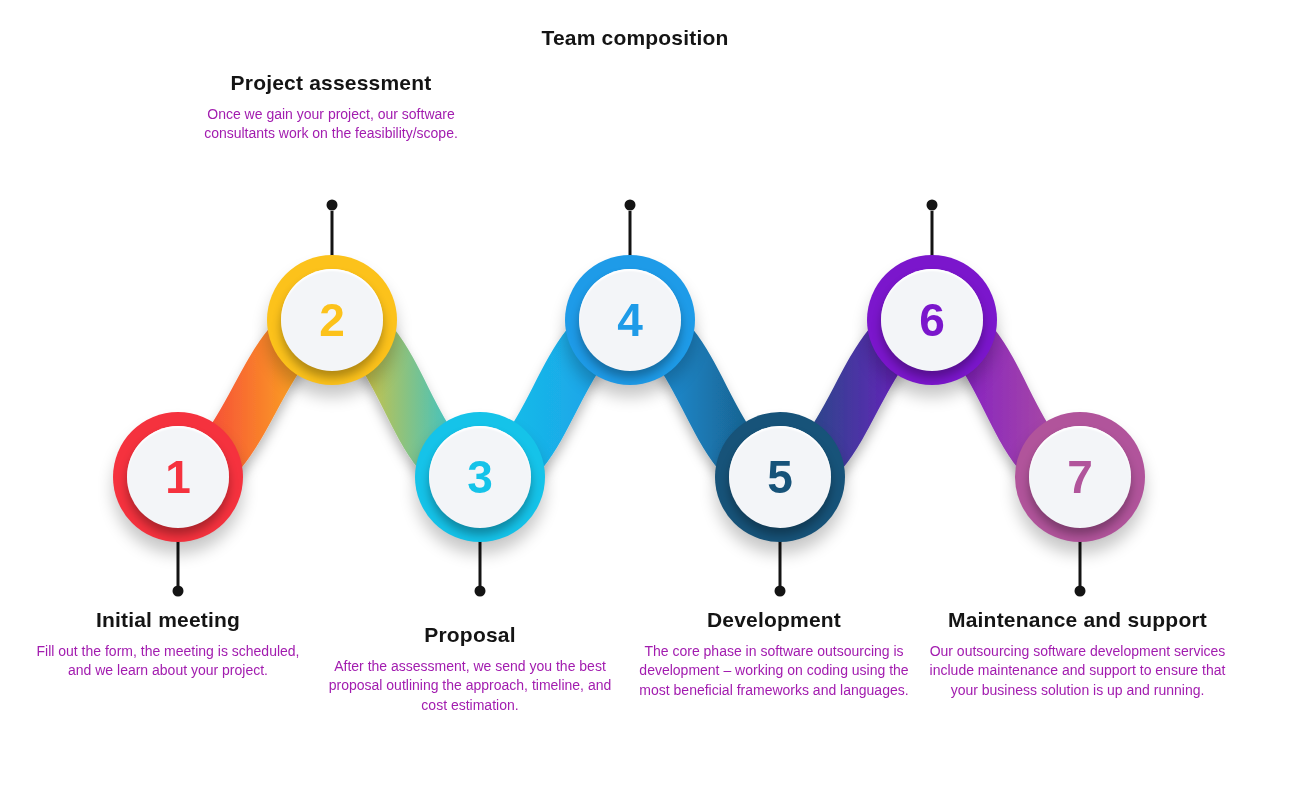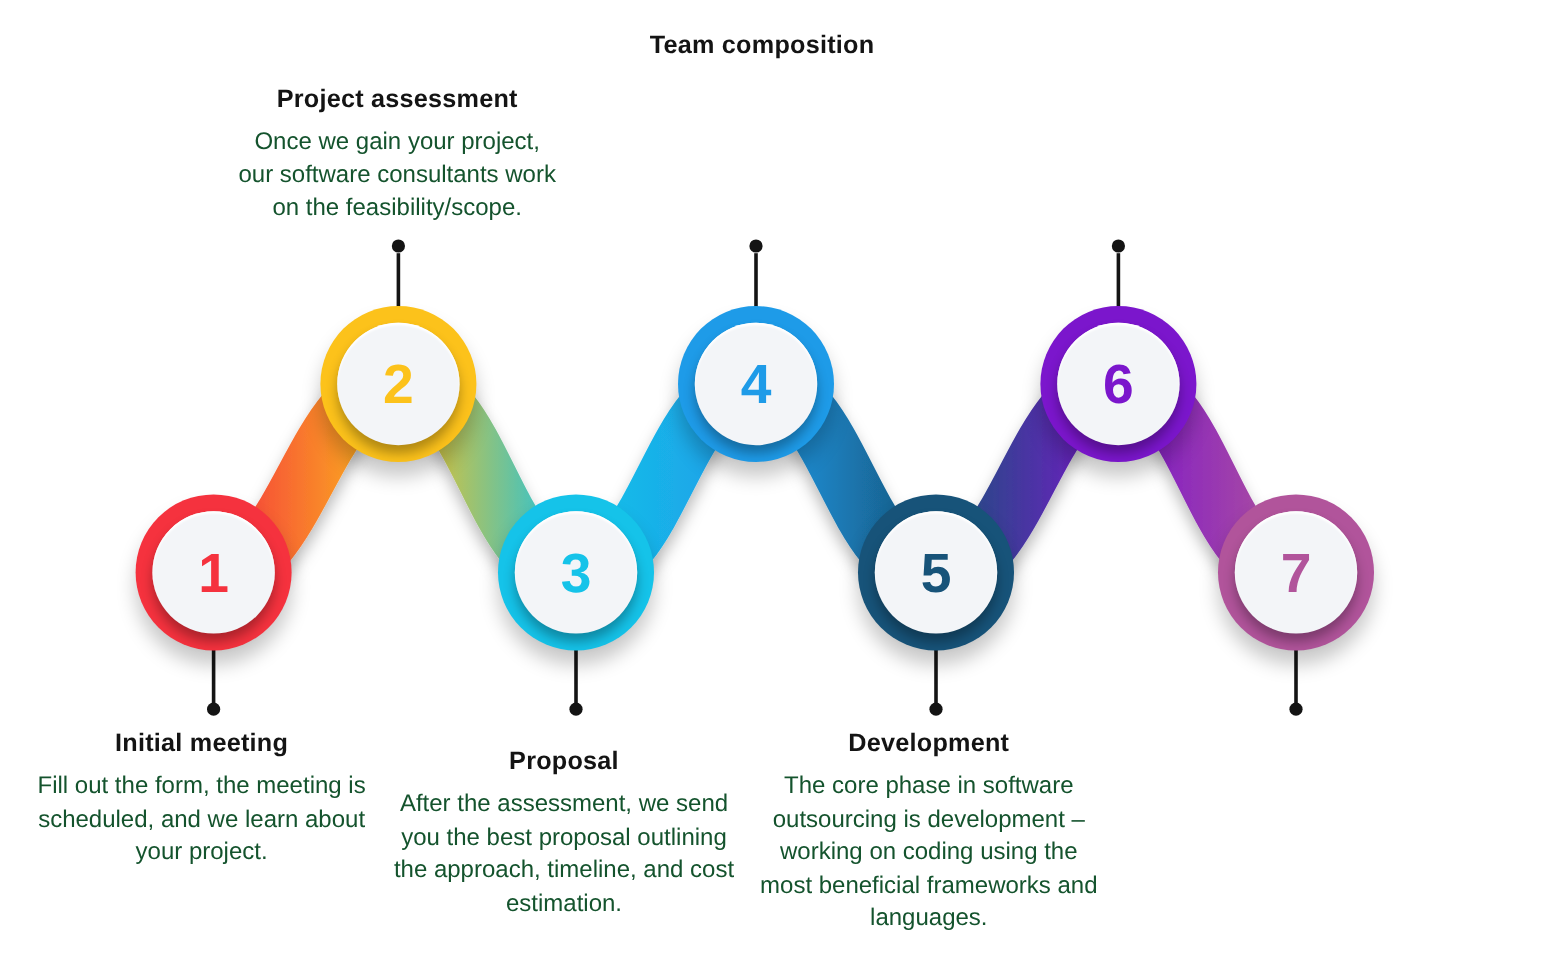--- a/index.html
+++ b/index.html
@@ -43,23 +43,23 @@
   .label { position: absolute; z-index: 2; text-align: center; }
   .label h3 {
     margin: 0 0 10px;
     font-size: 21px;
     font-weight: 700;
     color: #141414;
     letter-spacing: .2px;
   }
   .label p {
     margin: 0;
-    font-size: 20px;
+    font-size: 14px;
     line-height: 1.38;
-    color: #14532d;
+    color: #a21caf;
   }
 </style>
 </head>
 <body>
 
 <div class="canvas">
 
   <svg class="ribbon-svg" width="1300" height="800">
     <defs>
       <linearGradient id="g0" gradientUnits="userSpaceOnUse" x1="178" y1="400" x2="332" y2="400">
@@ -169,14 +169,18 @@
     <p>Fill out the form, the meeting is scheduled, and we learn about your project.</p>
   </div>
   <div class="label" style="left:324px; top:623px; width:292px;">
     <h3>Proposal</h3>
     <p>After the assessment, we send you the best proposal outlining the approach, timeline, and cost estimation.</p>
   </div>
   <div class="label" style="left:628px; top:608px; width:292px;">
     <h3>Development</h3>
     <p>The core phase in software outsourcing is development – working on coding using the most beneficial frameworks and languages.</p>
   </div>
+  <div class="label" style="left:920px; top:608px; width:315px;">
+    <h3>Maintenance and support</h3>
+    <p>Our outsourcing software development services include maintenance and support to ensure that your business solution is up and running.</p>
+  </div>
 
 </div>
 
 </body></html>

